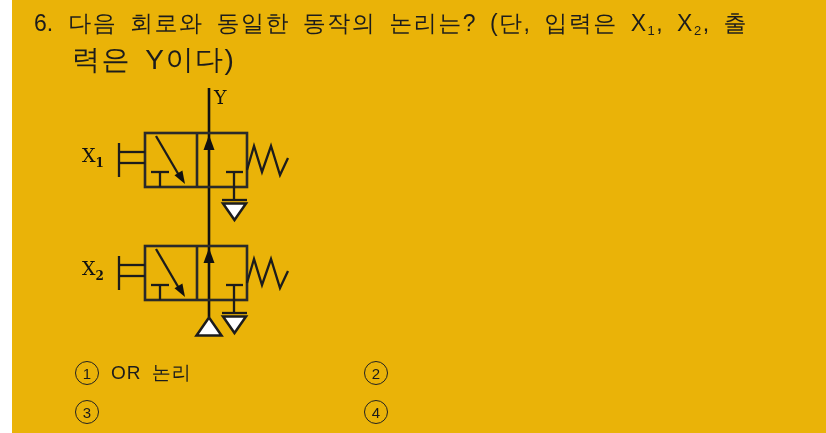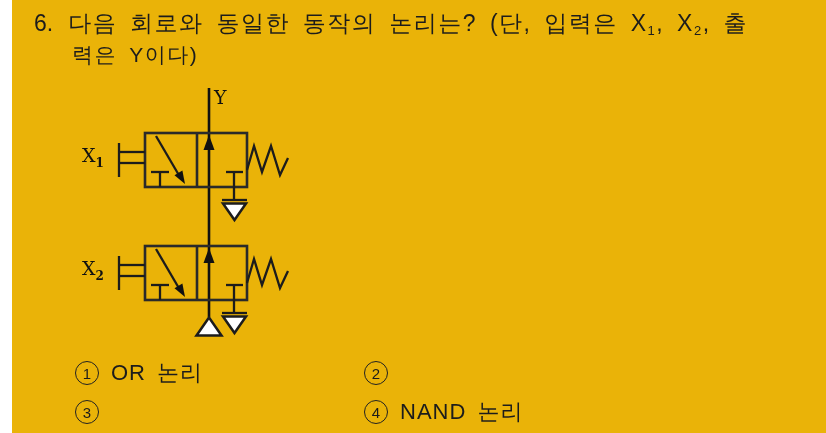--- a/index.html
+++ b/index.html
@@ -15,21 +15,21 @@
   
   .q-line1{
     position:absolute;left:22px;top:8px;
     font-size:23px;letter-spacing:1.5px;word-spacing:5px;
     white-space:nowrap;color:#1c1c1c;
   }
   .qnum{margin-right:15px;letter-spacing:0;}
   .qsub{font-size:13px;vertical-align:-4px;line-height:0;}
   .q-line2{
     position:absolute;left:60px;top:41px;
-    font-size:21px;letter-spacing:1.5px;word-spacing:5px;
+    font-size:28px;letter-spacing:1.5px;word-spacing:5px;
     white-space:nowrap;color:#1c1c1c;
   }
   
   svg.diagram{position:absolute;left:0;top:0;}
   svg.diagram .stroke{stroke:#1c1c1c;fill:none;stroke-width:2.3;}
   svg.diagram .body{stroke:#2a2a2a;fill:none;stroke-width:2.6;}
   svg.diagram .mainline{stroke:#111;fill:none;stroke-width:2.6;}
   svg.diagram .fillhead{fill:#111;stroke:none;}
   svg.diagram .hollow{fill:#ffffff;stroke:#1c1c1c;stroke-width:2.5;stroke-linejoin:miter;}
   svg.diagram text{
@@ -42,21 +42,21 @@
     position:absolute;display:flex;align-items:center;
     height:26px;cursor:default;
   }
   .circ{
     box-sizing:border-box;
     width:24px;height:24px;border:1.7px solid #222;border-radius:50%;
     display:inline-flex;align-items:center;justify-content:center;
     font-size:15px;line-height:1;color:#1c1c1c;flex:0 0 auto;
   }
   .olabel{
-    margin-left:12px;font-size:22px;letter-spacing:1px;word-spacing:4px;
+    margin-left:12px;font-size:19px;letter-spacing:1px;word-spacing:4px;
     white-space:nowrap;color:#1c1c1c;
   }
 </style>
 </head>
 <body>
 
 <div class="canvas">
 
   <div class="q-line1"><span class="qnum">6.</span><span>다음 회로와 동일한 동작의 논리는? (단, 입력은 X</span><sub class="qsub">1</sub><span>, X</span><sub class="qsub">2</sub><span>, 출</span></div>
   <div class="q-line2">력은 Y이다)</div>
@@ -130,16 +130,15 @@
     <span class="olabel">OR 논리</span>
   </div>
   <div class="option" style="left:352px;top:360px;">
     <span class="circ">2</span>
   </div>
   <div class="option" style="left:63px;top:399px;">
     <span class="circ">3</span>
   </div>
   <div class="option" style="left:352px;top:399px;">
     <span class="circ">4</span>
-    <span class="olabel">NAND 논리</span>
   </div>
 
 </div>
 
 </body></html>

